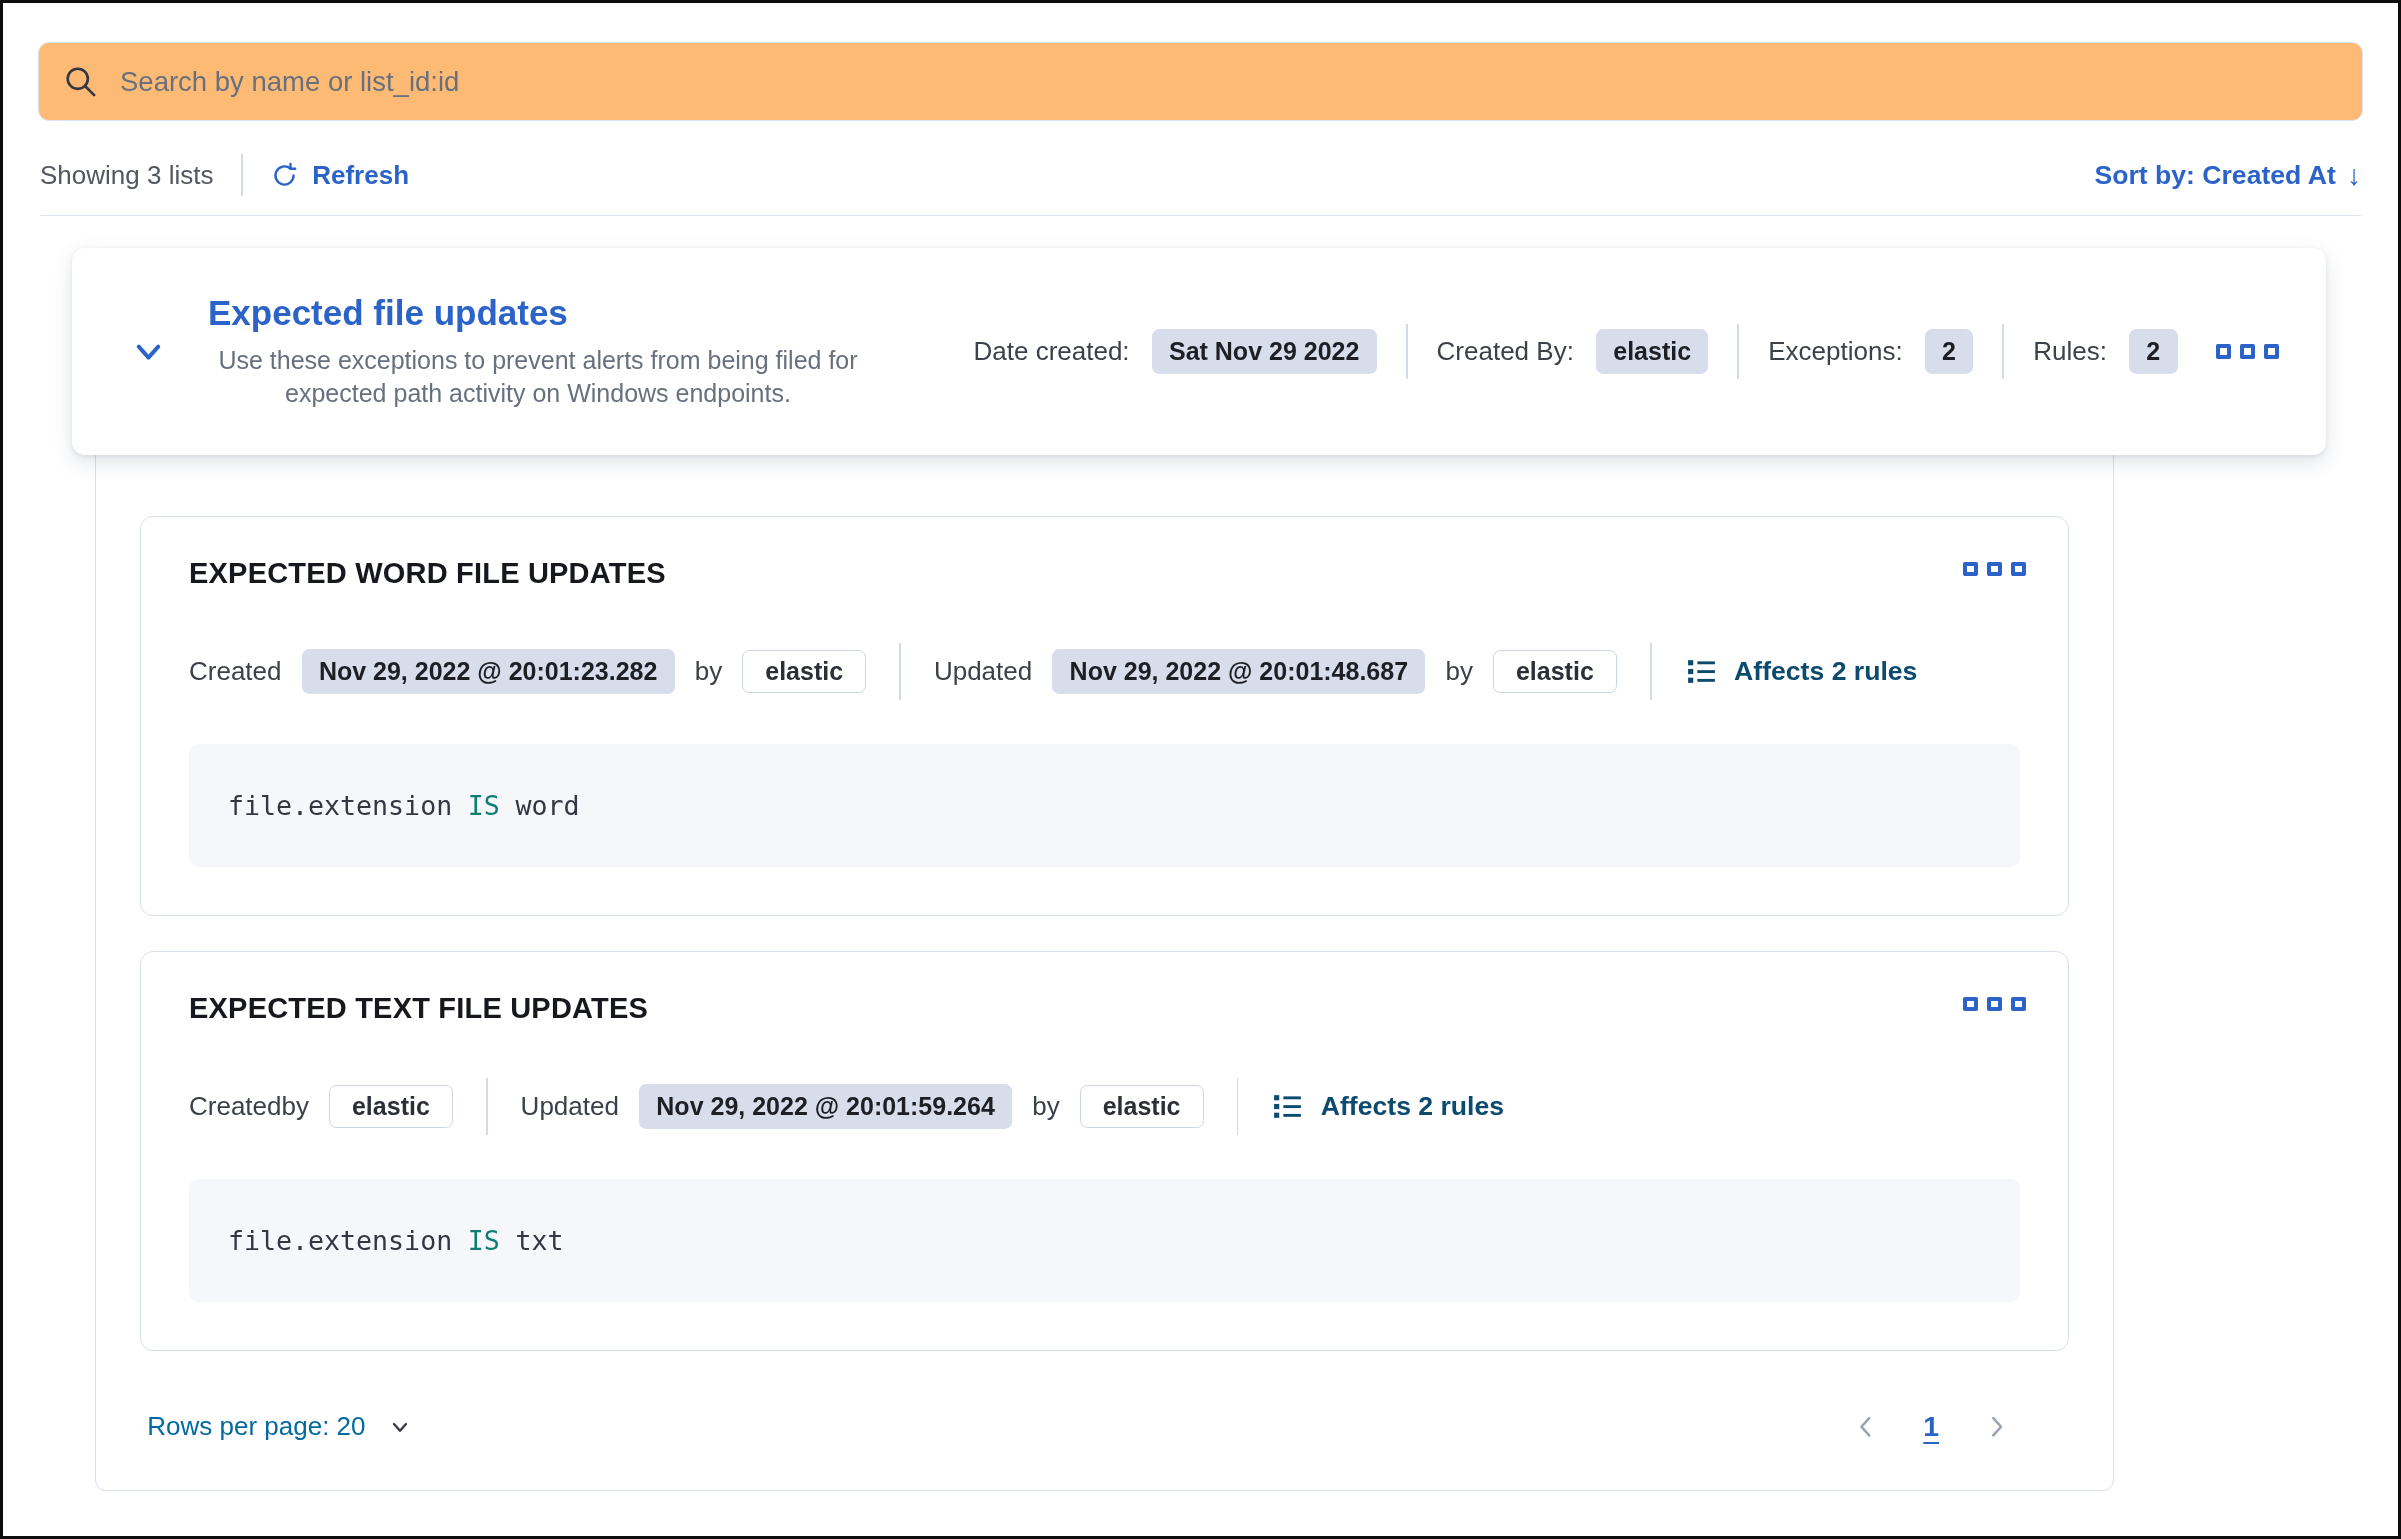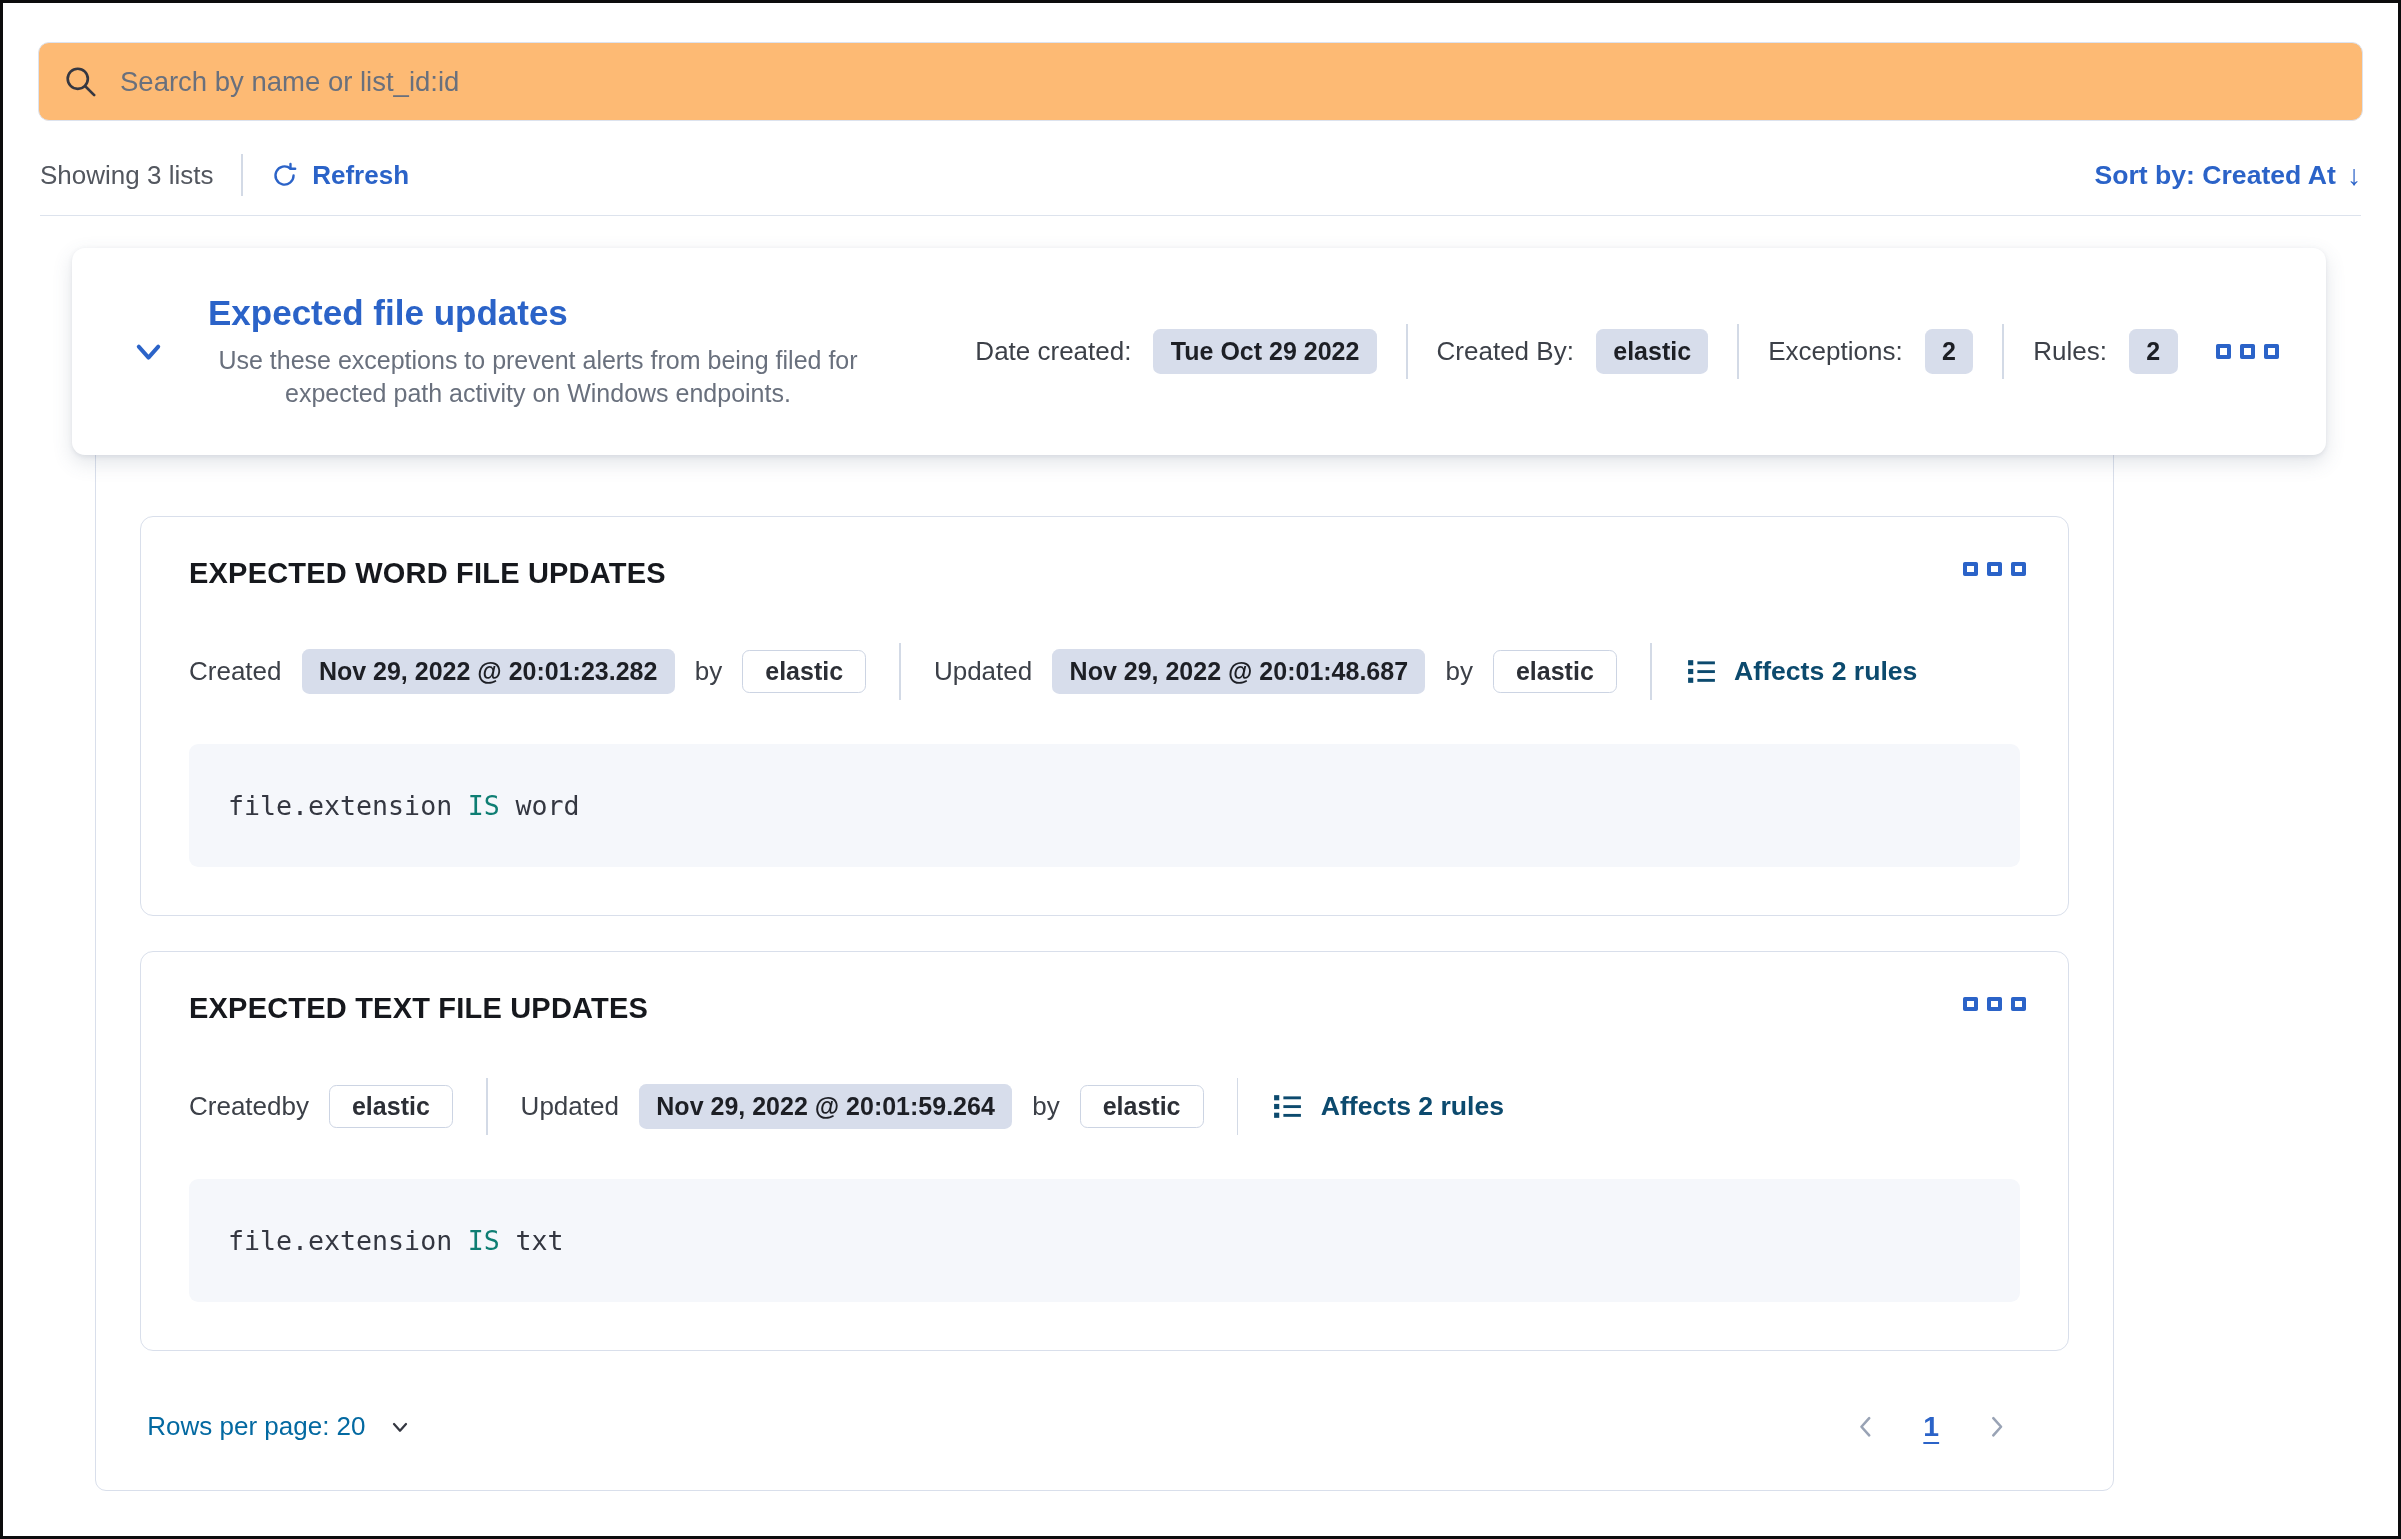--- a/index.html
+++ b/index.html
@@ -226,21 +226,21 @@
       <svg width="39" height="39" viewBox="0 0 32 32" fill="none" stroke="currentColor" stroke-width="3.2" stroke-linecap="round" stroke-linejoin="round">
         <polyline points="8,12 16,21 24,12"></polyline>
       </svg>
     </button>
     <div class="title-block">
       <a class="list-title">Expected file updates</a>
       <div class="list-desc">Use these exceptions to prevent alerts from being filed for expected path activity on Windows endpoints.</div>
     </div>
     <div class="meta">
       <span class="meta-label">Date created:</span>
-      <span class="badge">Tue Oct 29 2022</span>
+      <span class="badge">Sat Nov 29 2022</span>
       <div class="vdivider"></div>
       <span class="meta-label">Created By:</span>
       <span class="badge">elastic</span>
       <div class="vdivider"></div>
       <span class="meta-label">Exceptions:</span>
       <span class="badge">2</span>
       <div class="vdivider"></div>
       <span class="meta-label">Rules:</span>
       <span class="badge">2</span>
       <button class="dots-btn">

